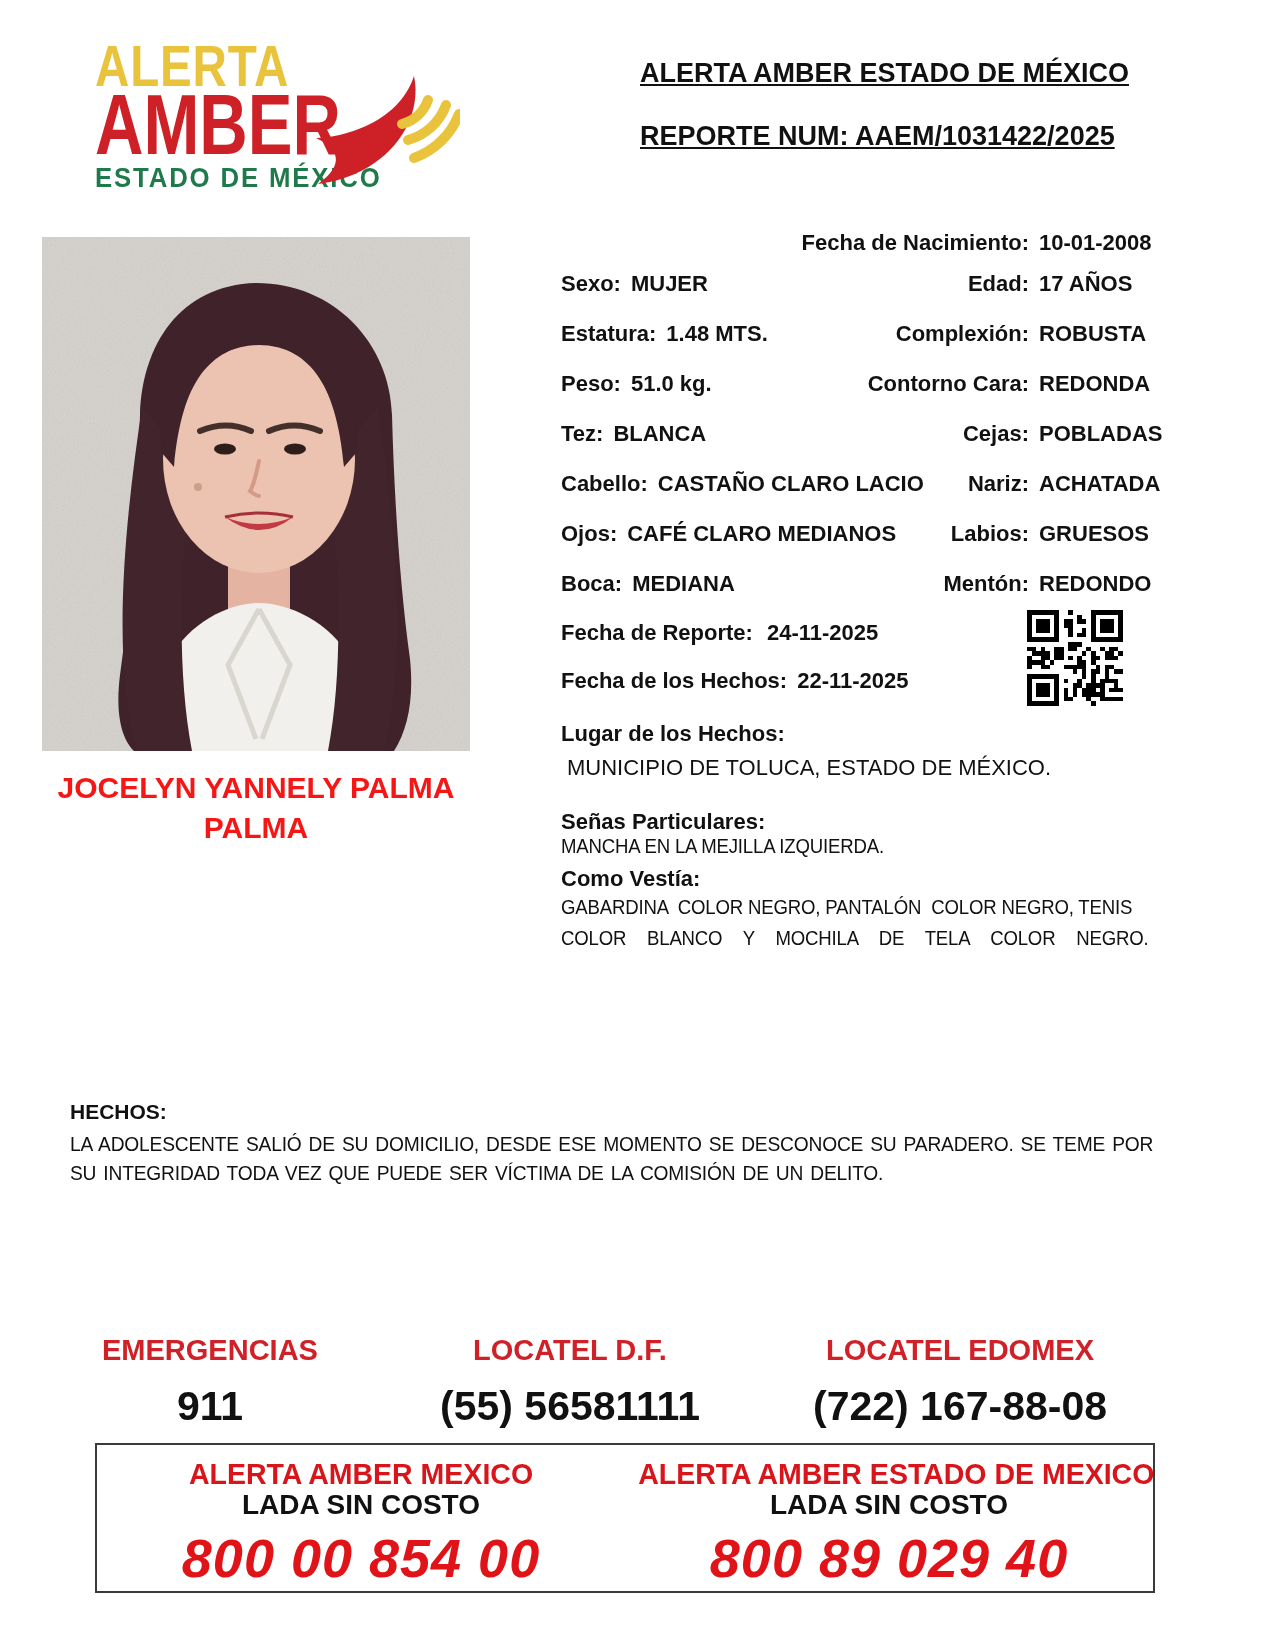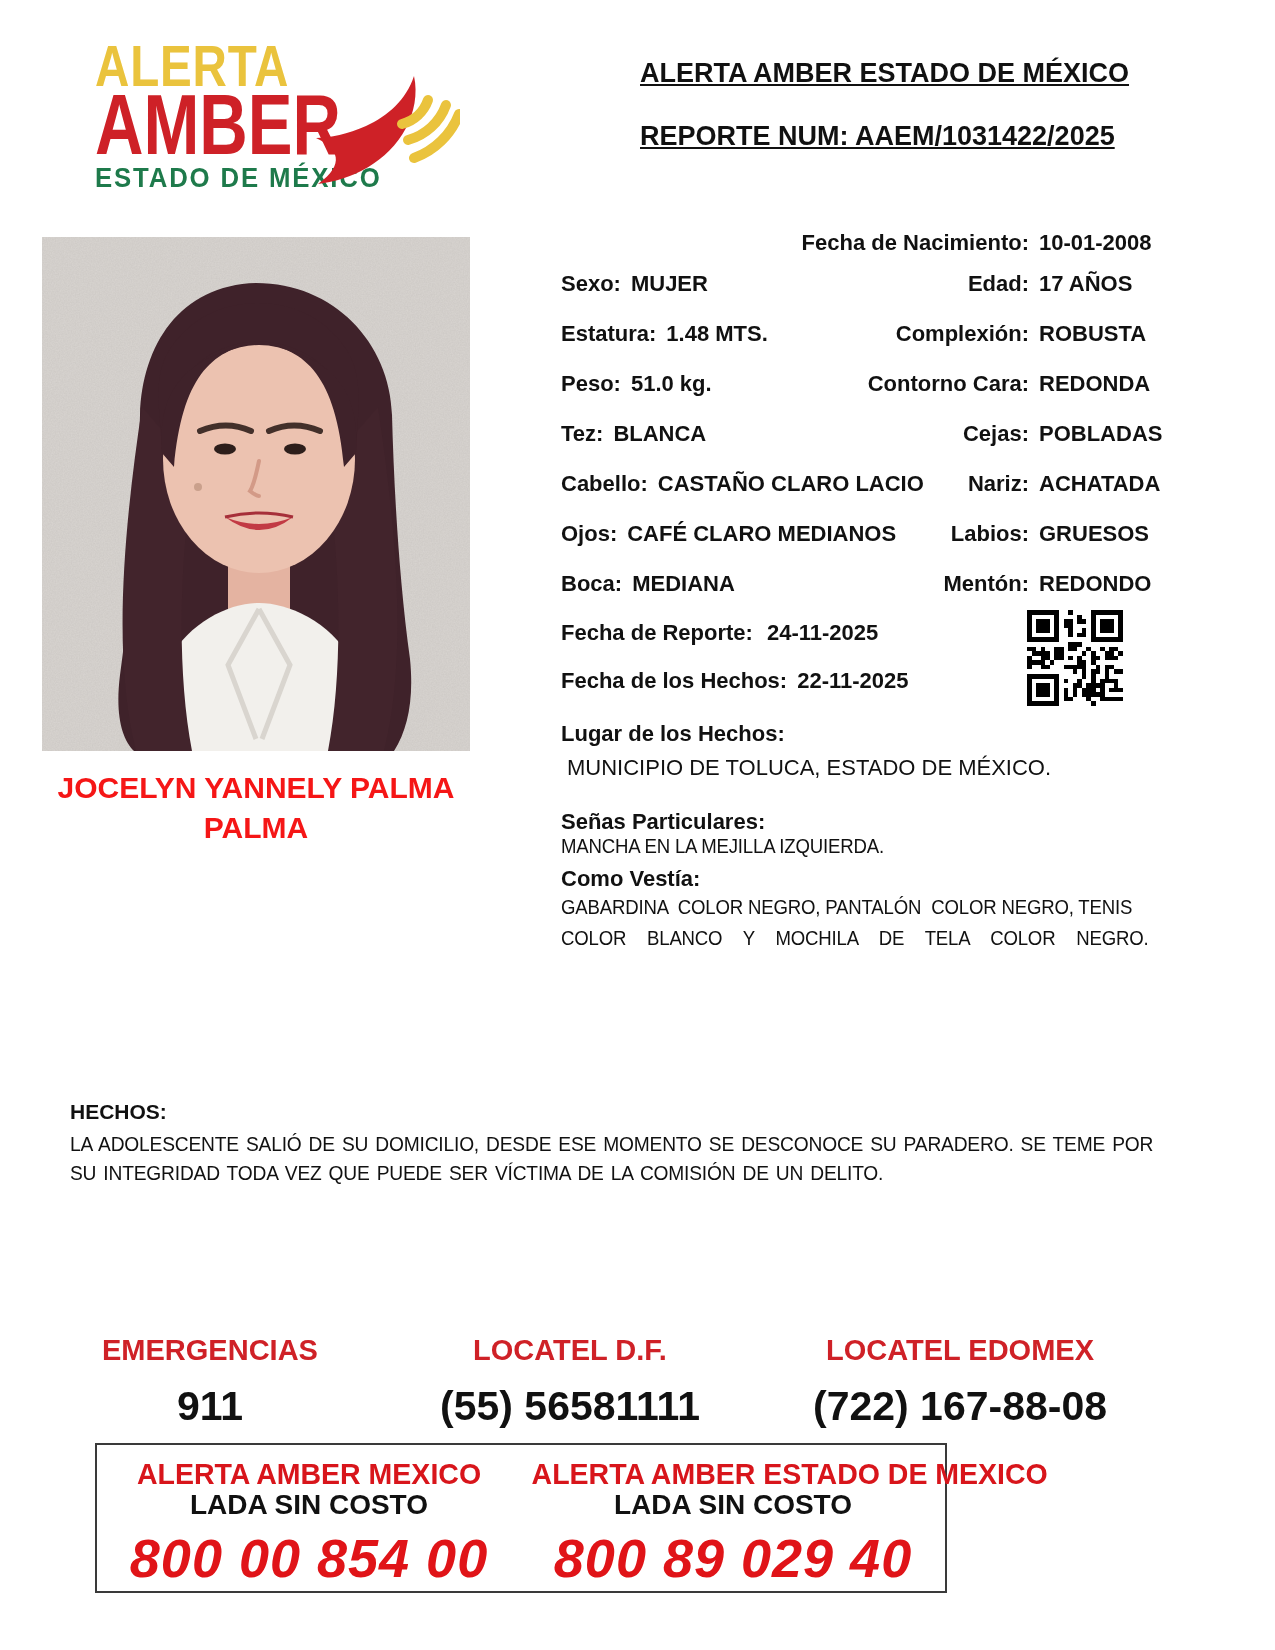--- a/index.html
+++ b/index.html
@@ -50,21 +50,21 @@
   .hechos .ht div { white-space:nowrap; }
   
   .phones { position:absolute; left:0; top:1334px; width:1075px; height:90px; }
   .pcol { position:absolute; text-align:center; }
   .pcol .pt { color:#cf2127; font-weight:bold; font-size:29px; }
   .pcol .pn { color:#111; font-weight:bold; font-size:41px; margin-top:16px; }
   .pc1 { left:60px;  width:300px; }
   .pc2 { left:390px; width:360px; }
   .pc3 { left:770px; width:380px; }
   
-  .fbox { position:absolute; left:95px; top:1443px; width:852px; height:150px;
+  .fbox { position:absolute; left:95px; top:1443px; width:1060px; height:150px;
           border:2px solid #3a3a3a; display:flex; }
   .fcol { width:50%; text-align:center; padding-top:12px; }
   .fcol .ft { color:#d8151b; font-weight:bold; font-size:30px; transform:scaleX(0.95); transform-origin:50% 0; white-space:nowrap; }
   .fcol .fs { color:#111; font-weight:bold; font-size:28px; margin-top:-2px; }
   .fcol .fn { color:#e01418; font-weight:bold; font-size:54px; margin-top:6px; letter-spacing:1px;font-style:italic; }
 </style>
 </head>
 <body>
 
 <div class="page">

